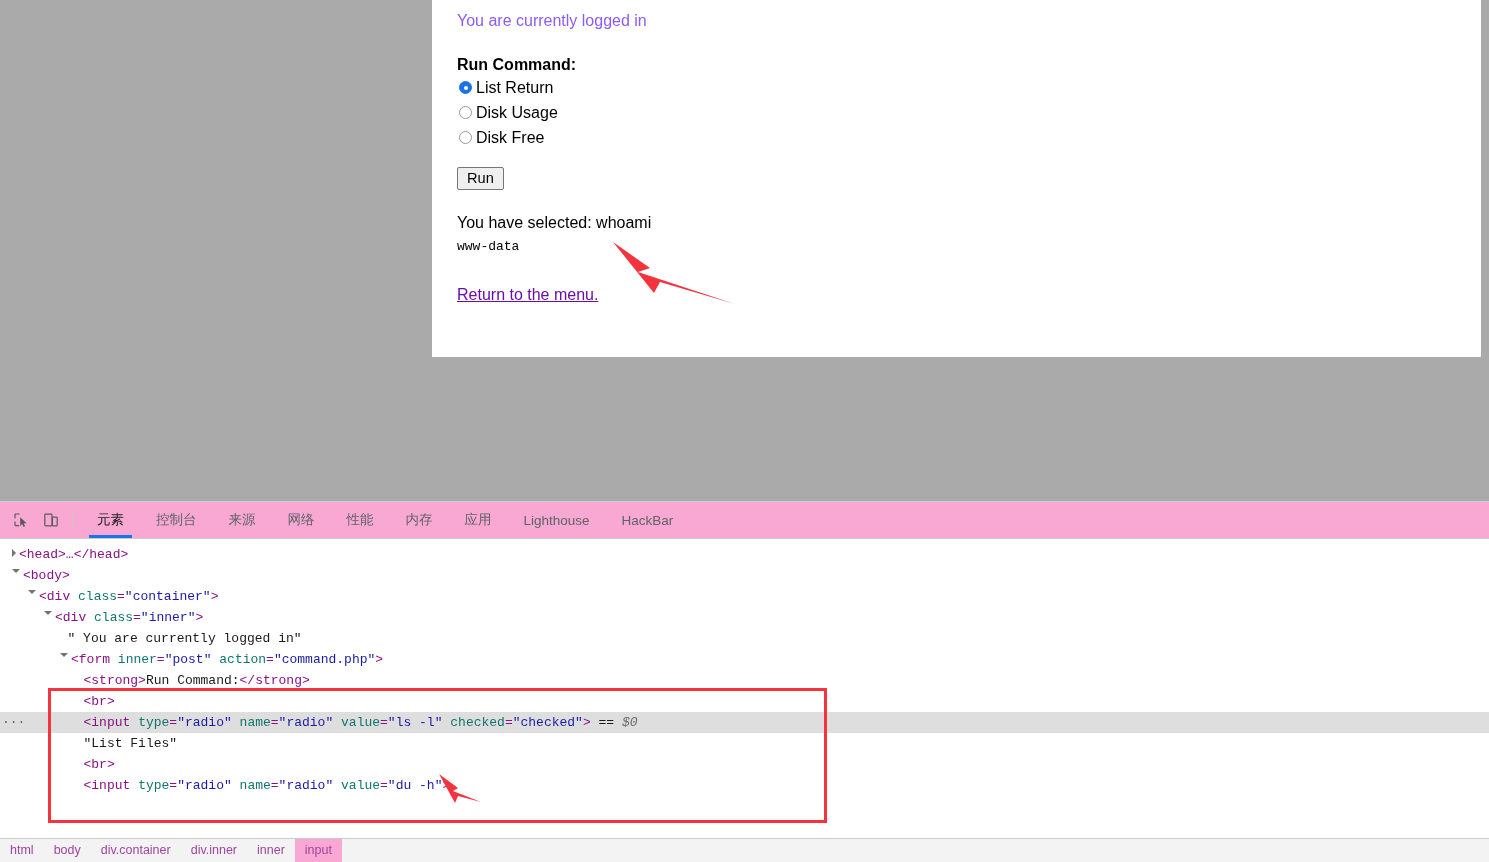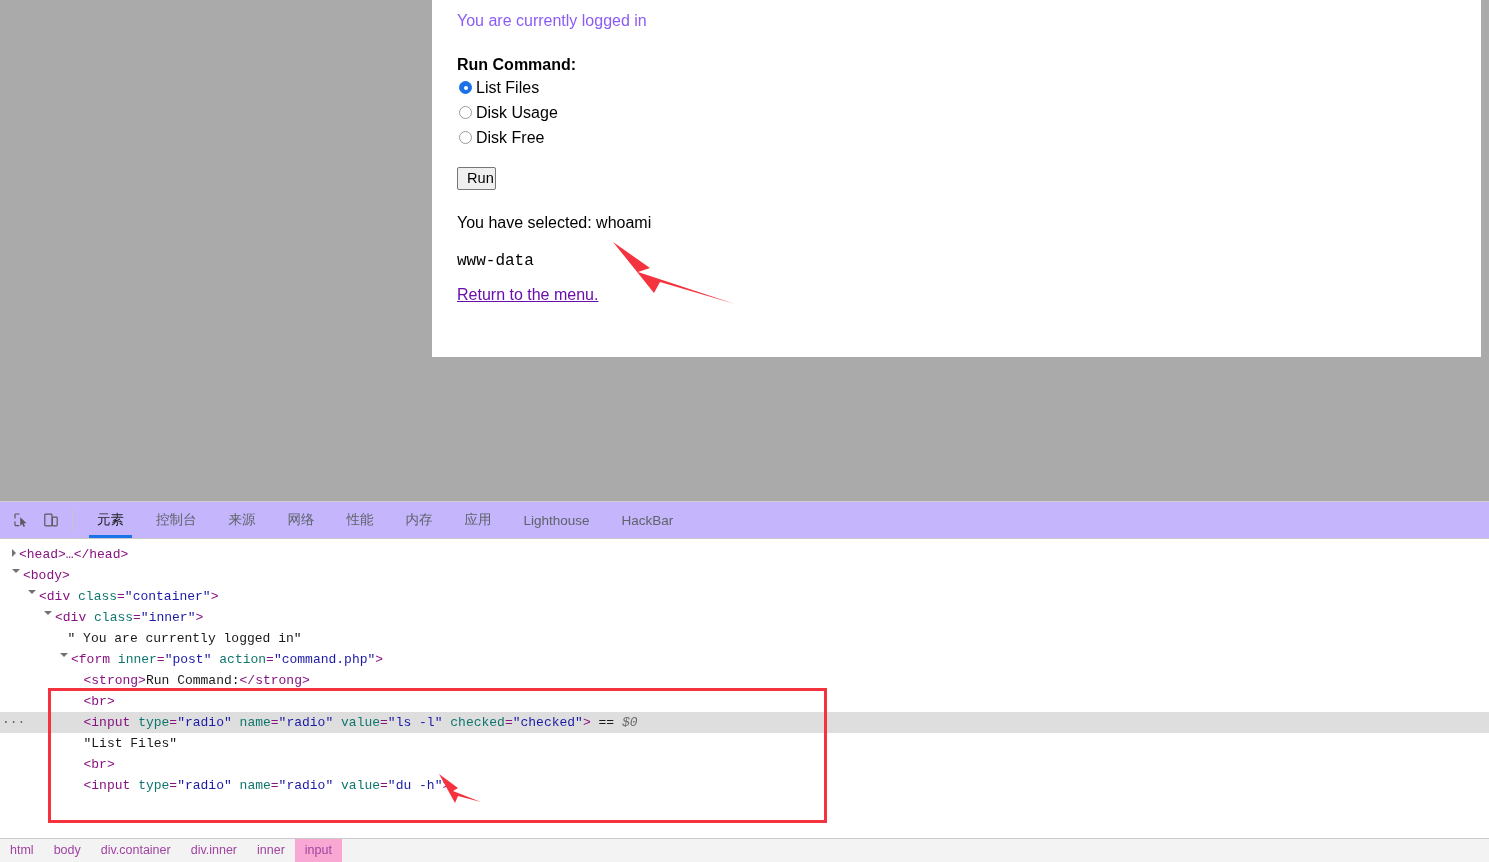--- a/index.html
+++ b/index.html
@@ -103,37 +103,37 @@
     white-space: nowrap;
   }
   .run-button {
     margin-top: 17px;
     font-family: "Liberation Sans", sans-serif;
     font-size: 14.6px;
     color: #000;
     background: #efefef;
     border: 1px solid #767676;
     border-radius: 2px;
-    padding: 2px 1px 3px 9px;
+    padding: 2px 9px 3px 9px;
     cursor: default;
   }
   .selected-line {
     position: absolute;
     left: 0;
     top: 214px;
     font-size: 16px;
     color: #000;
     white-space: nowrap;
   }
   .mono-output {
     position: absolute;
     left: 0;
-    top: 252px;
+    top: 239px;
     font-family: "Liberation Mono", "DejaVu Sans Mono", monospace;
-    font-size: 16px;
+    font-size: 13px;
     color: #000;
     white-space: pre;
   }
   .menu-link {
     position: absolute;
     left: 0;
     top: 286px;
     font-size: 16px;
     color: #6a0dad;
     text-decoration: underline;
@@ -148,21 +148,21 @@
     top: 501px;
     width: 1489px;
     height: 361px;
     background: #ffffff;
     border-top: 1px solid #cfcfcf;
     box-sizing: border-box;
   }
   .dt-toolbar {
     position: relative;
     height: 36px;
-    background: #c4b5fd;
+    background: #f9a8d4;
     border-bottom: 1px solid #cacaca;
     display: flex;
     align-items: stretch;
   }
   .dt-icon-btn {
     width: 30px;
     display: flex;
     align-items: center;
     justify-content: center;
     cursor: default;
@@ -313,21 +313,21 @@
     <div class="page-panel">
       <div class="page-inner">
 
         <div class="logged-in">You are currently logged in</div>
 
         <div class="form-block">
           <span class="run-command-label">Run Command:</span>
 
           <label class="radio-row">
             <span class="radio on"></span>
-            <span class="radio-label">List Files</span>
+            <span class="radio-label">List Return</span>
           </label>
 
           <label class="radio-row">
             <span class="radio off"></span>
             <span class="radio-label">Disk Usage</span>
           </label>
 
           <label class="radio-row">
             <span class="radio off"></span>
             <span class="radio-label">Disk Free</span>

